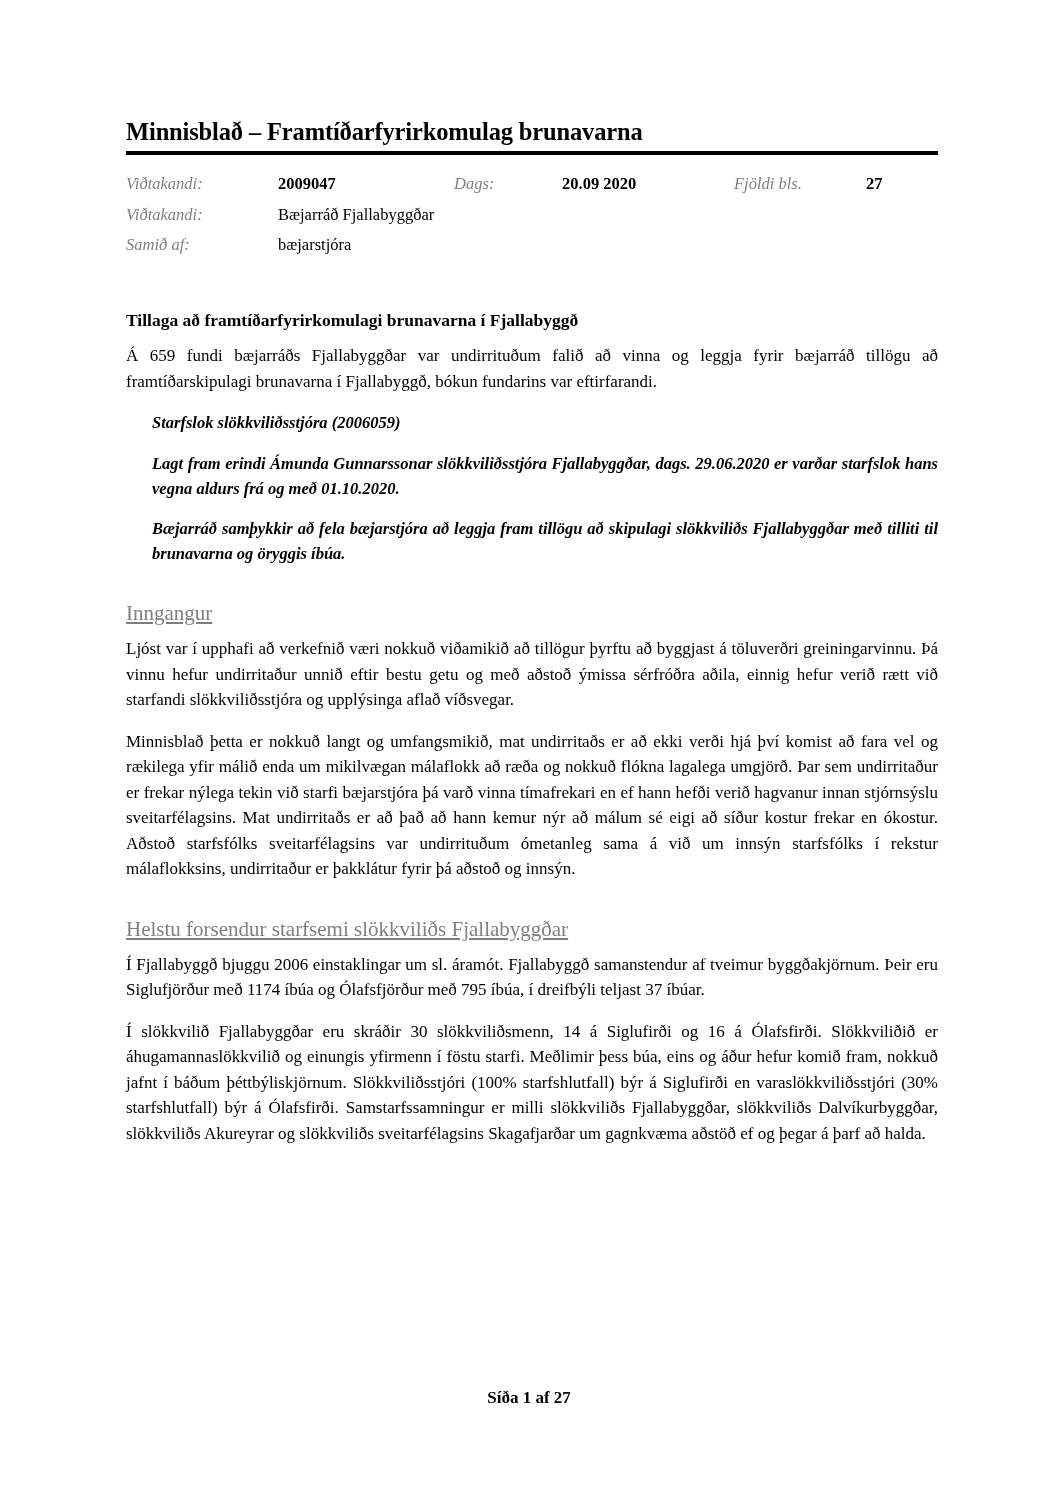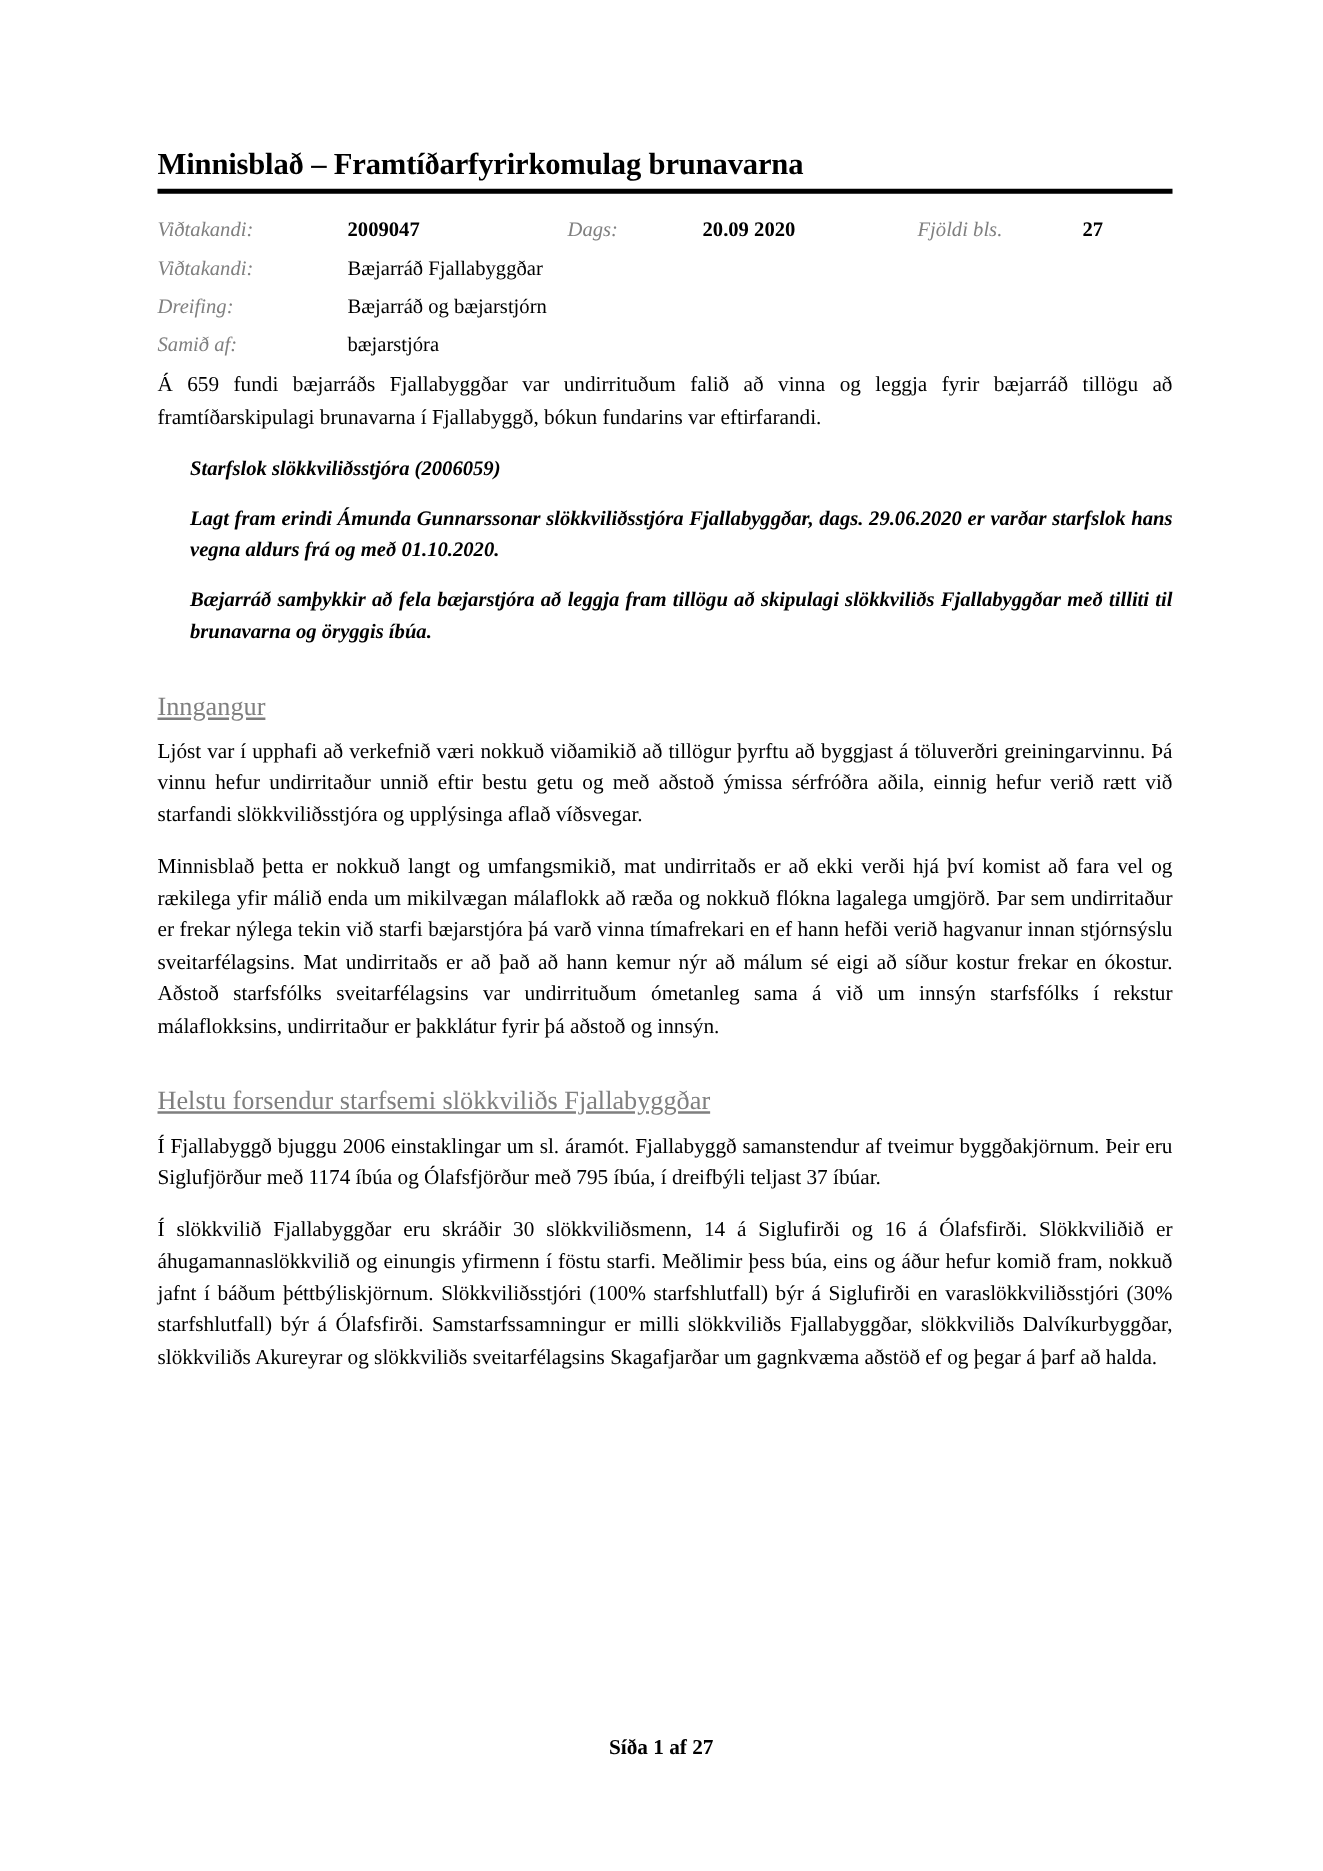--- a/index.html
+++ b/index.html
@@ -151,30 +151,27 @@
           <td class="label col-lbl2">Dags:</td>
           <td class="value col-val2">20.09 2020</td>
           <td class="label col-lbl3">Fjöldi bls.</td>
           <td class="value col-val3">27</td>
         </tr>
         <tr>
           <td class="label">Viðtakandi:</td>
           <td class="value-plain" colspan="5">Bæjarráð Fjallabyggðar</td>
         </tr>
         <tr>
-          <td class="label">Dreifing:</td>
-          <td class="value-plain" colspan="5">Bæjarráð og bæjarstjórn</td>
-        </tr>
-        <tr>
           <td class="label">Samið af:</td>
           <td class="value-plain" colspan="5">bæjarstjóra</td>
         </tr>
       </tbody>
     </table>
 
+    <h2 class="h-bold">Tillaga að framtíðarfyrirkomulagi brunavarna í Fjallabyggð</h2>
 
     <p class="body tight">Á 659 fundi bæjarráðs Fjallabyggðar var undirrituðum falið að vinna og leggja fyrir bæjarráð tillögu að framtíðarskipulagi brunavarna í Fjallabyggð, bókun fundarins var eftirfarandi.</p>
 
     <blockquote class="quote">
       <p>Starfslok slökkviliðsstjóra (2006059)</p>
       <p>Lagt fram erindi Ámunda Gunnarssonar slökkviliðsstjóra Fjallabyggðar, dags. 29.06.2020 er varðar starfslok hans vegna aldurs frá og með 01.10.2020.</p>
       <p>Bæjarráð samþykkir að fela bæjarstjóra að leggja fram tillögu að skipulagi slökkviliðs Fjallabyggðar með tilliti til brunavarna og öryggis íbúa.</p>
     </blockquote>
 
     <h2 class="h-gray">Inngangur</h2>

